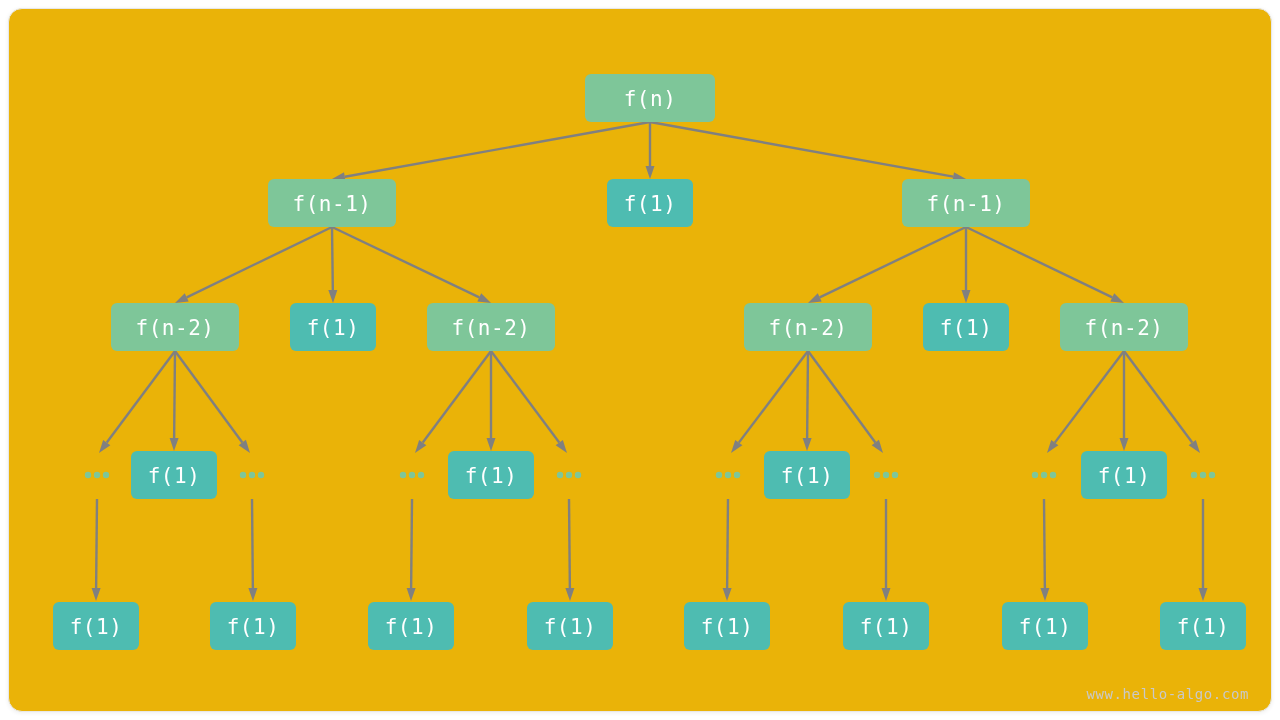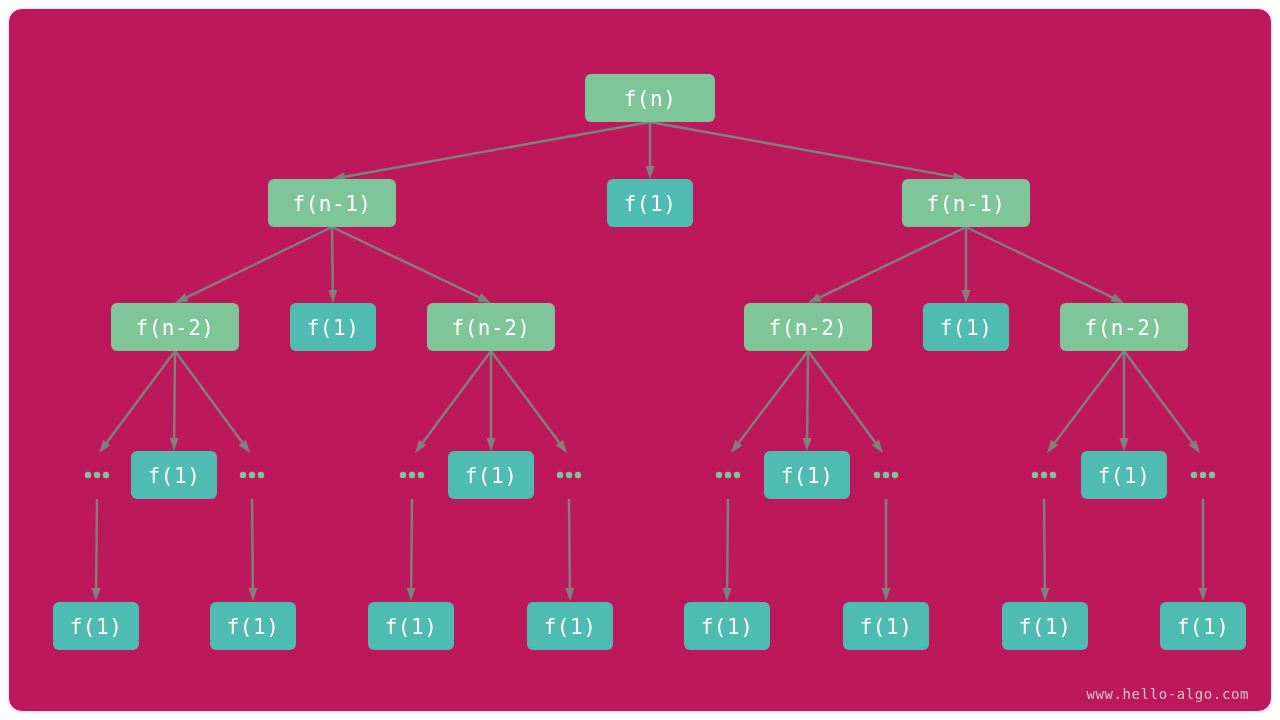--- a/index.html
+++ b/index.html
@@ -10,21 +10,21 @@
     background: #ffffff;
     font-family: "DejaVu Sans Mono", "Liberation Mono", monospace;
     overflow: hidden;
   }
   #canvas-panel {
     position: absolute;
     left: 8px;
     top: 8px;
     width: 1264px;
     height: 704px;
-    background: #be185d;
+    background: #eab308;
     border: 1px solid #e8e8e8;
     border-radius: 14px;
     box-shadow: 0 1px 4px rgba(0,0,0,0.07);
     box-sizing: border-box;
     overflow: hidden;
   }
   #diagram-svg {
     position: absolute;
     left: 0;
     top: 0;

